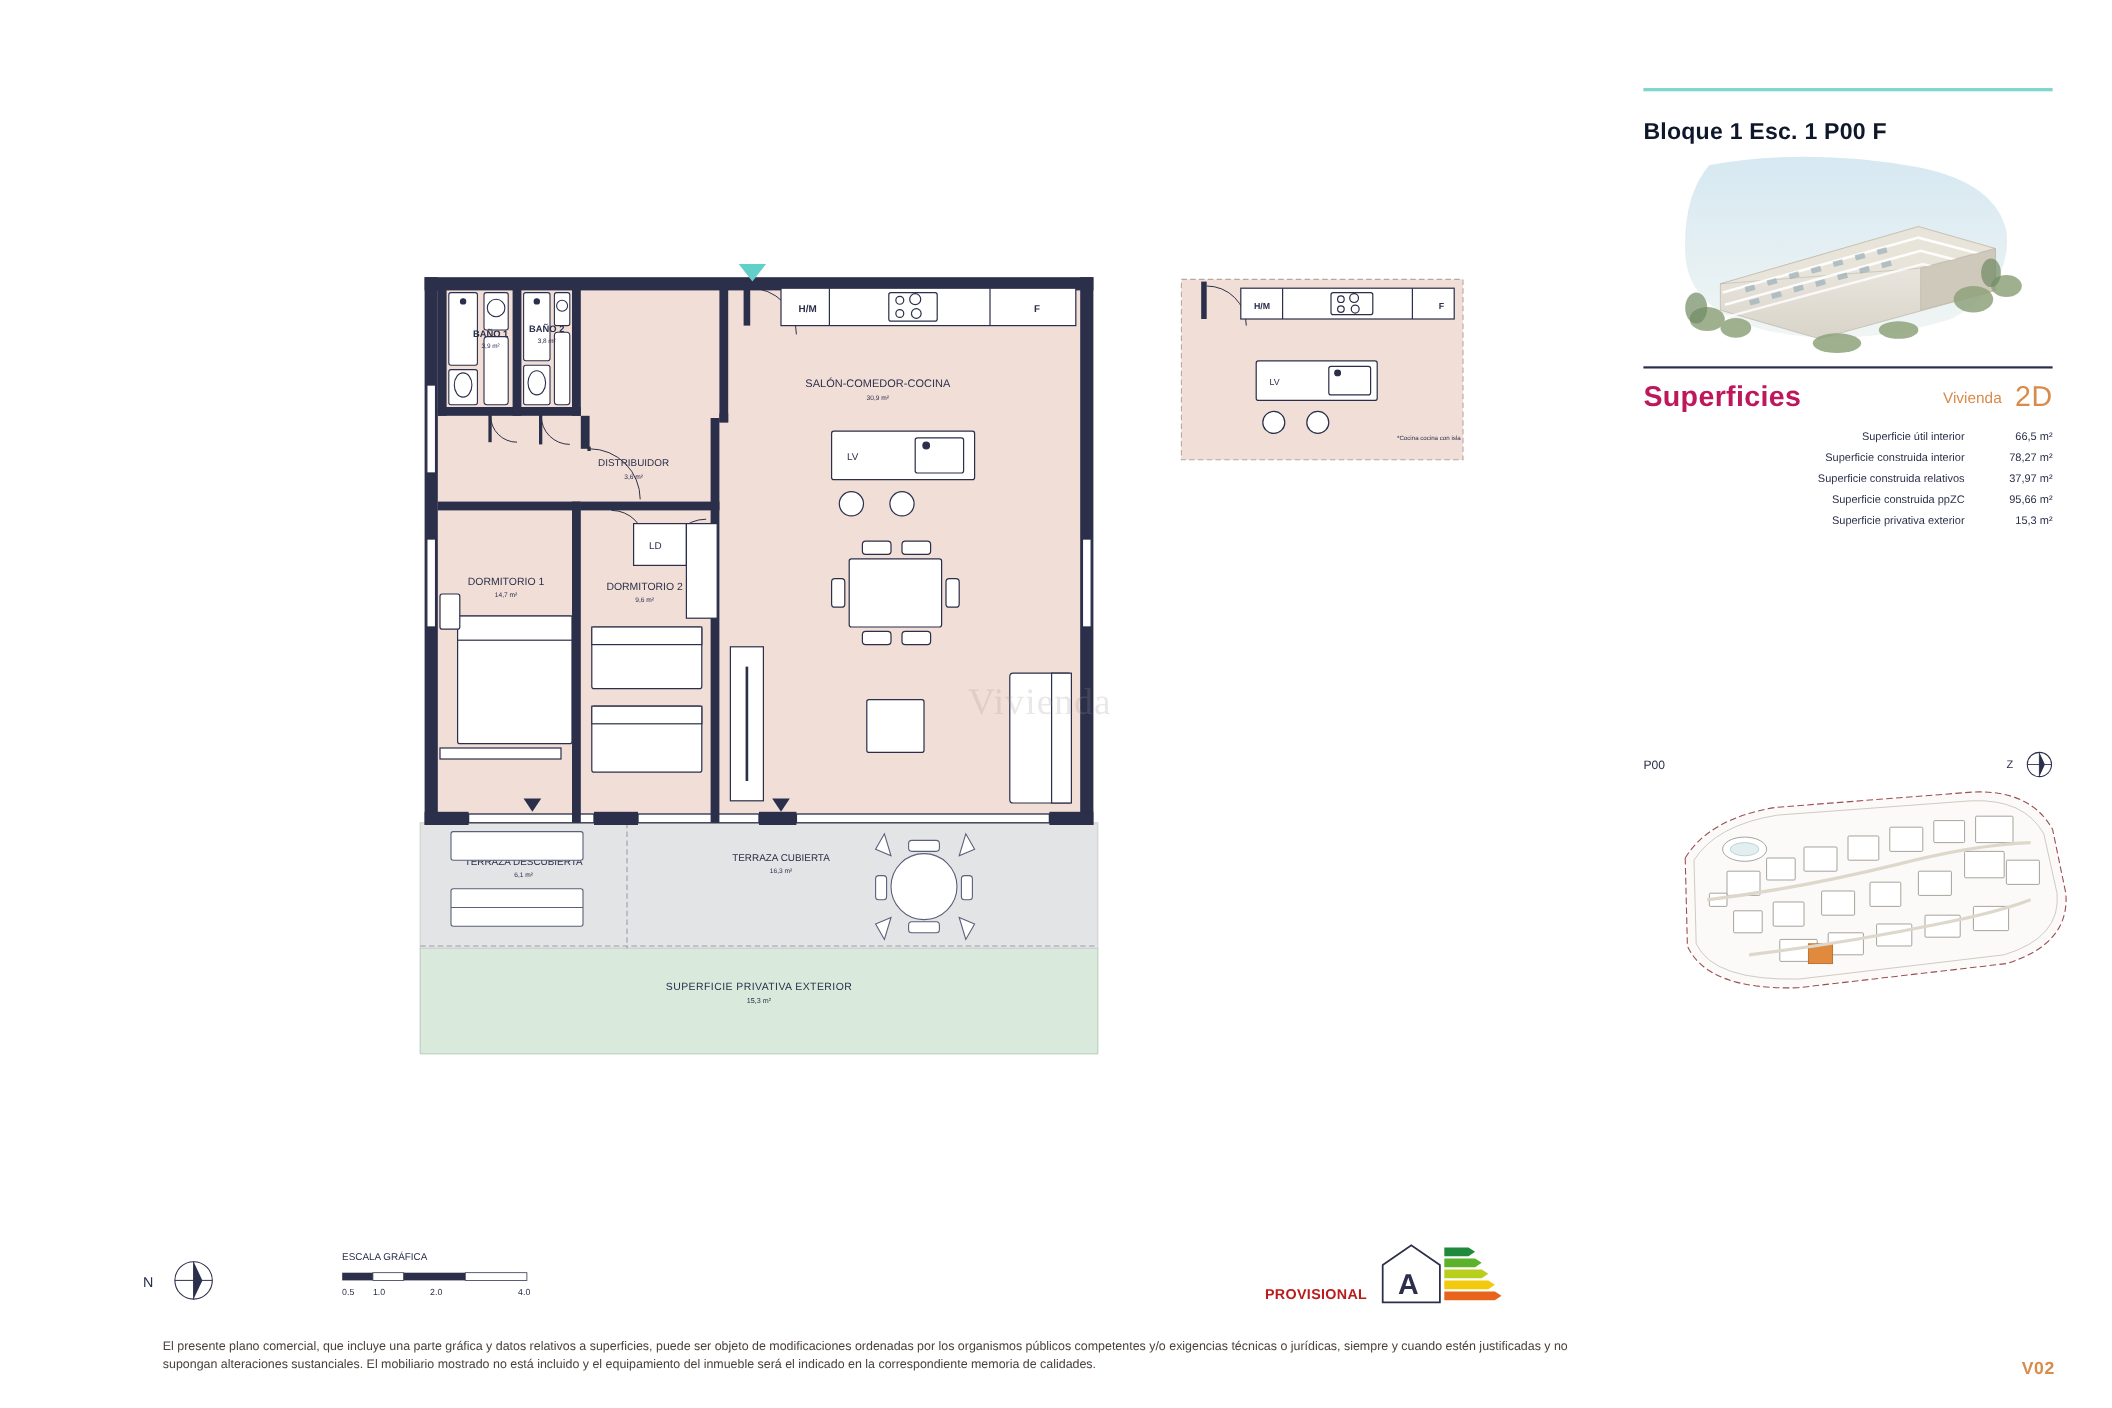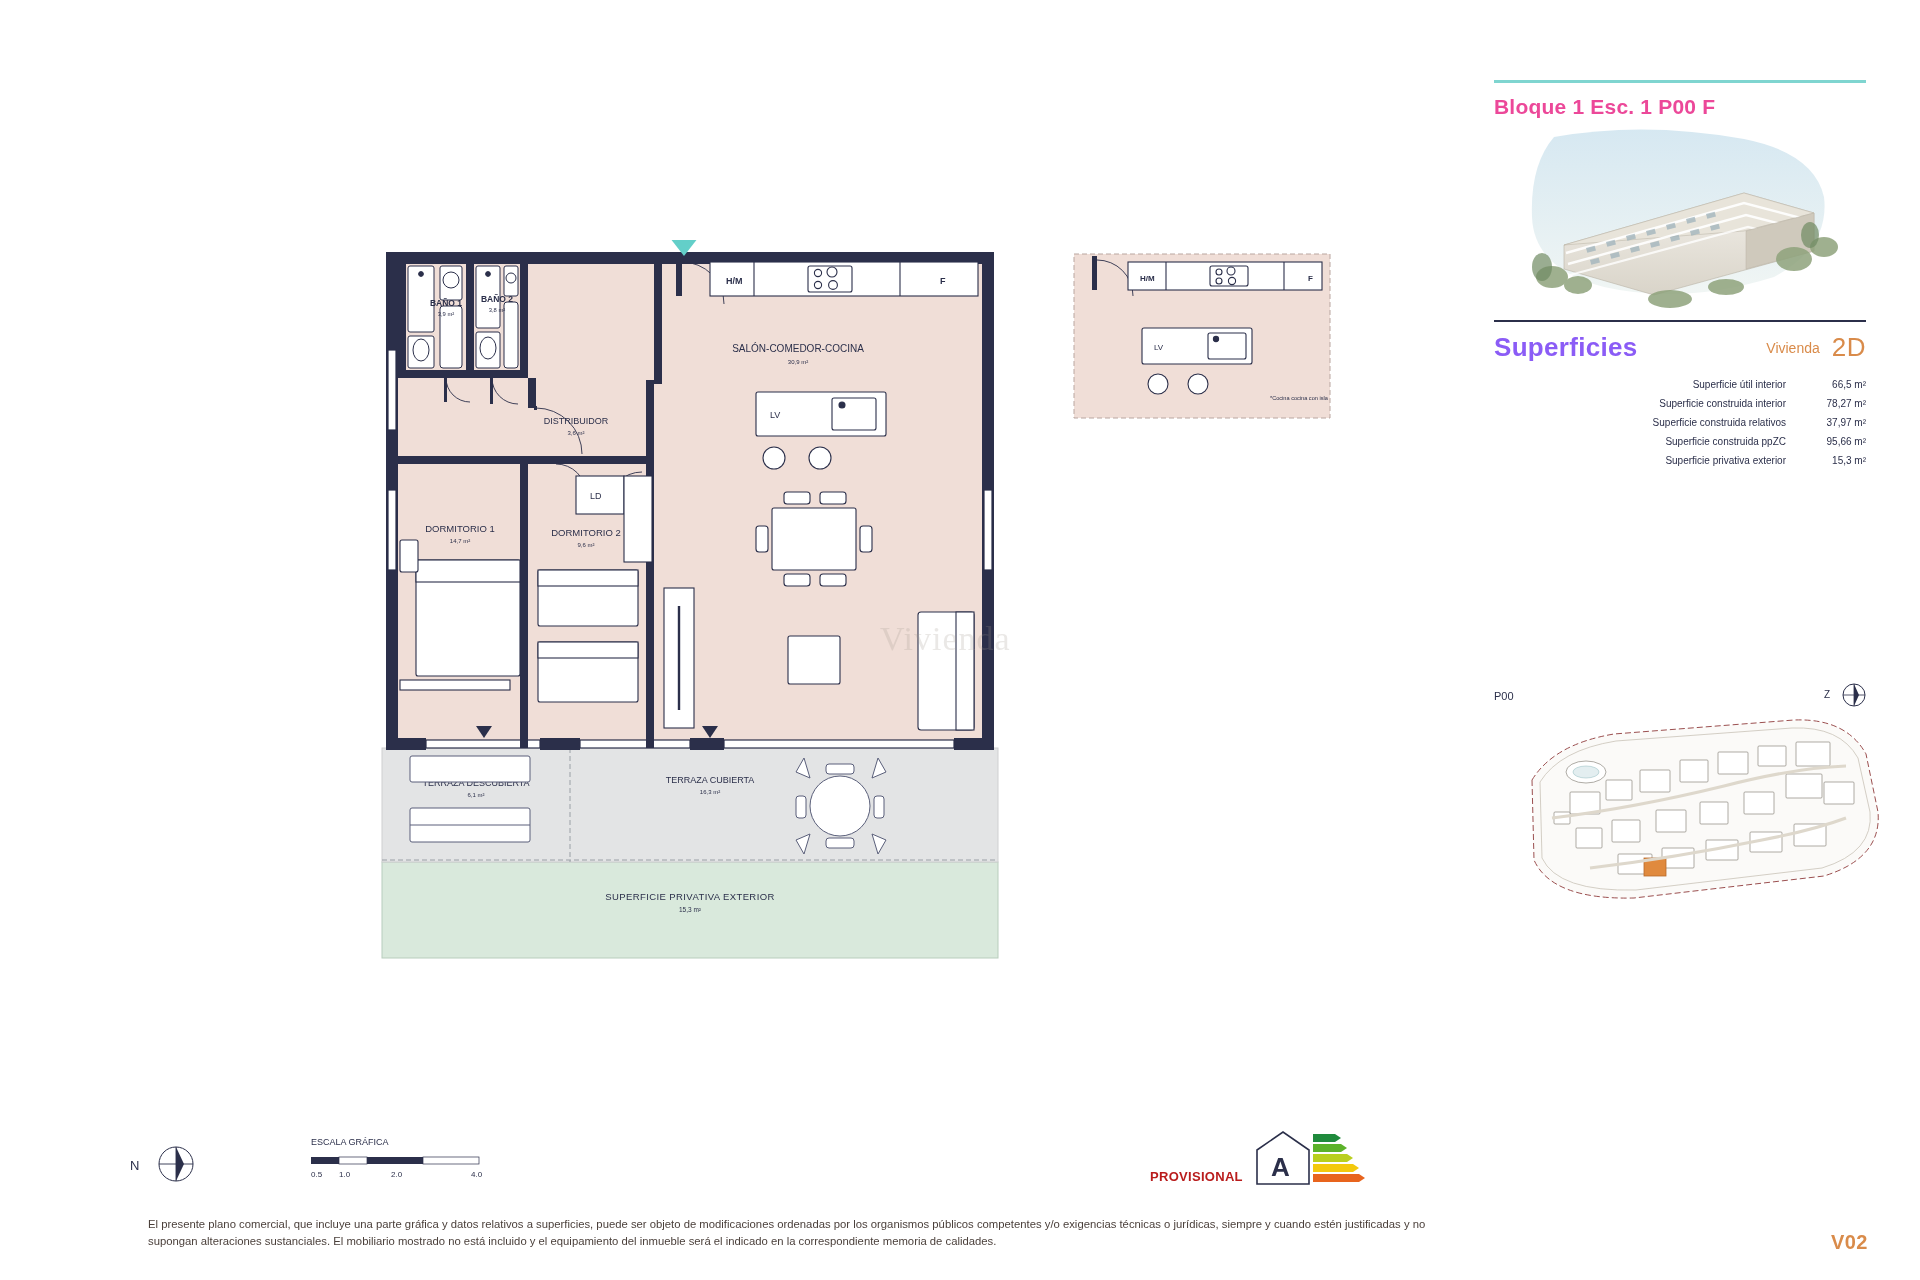--- a/index.html
+++ b/index.html
@@ -11,32 +11,32 @@
     overflow: hidden;
     color: #2b2f4a;
   }
   .page { position: absolute; inset: 0; }
 
   
   .right-panel { position: absolute; left: 1494px; top: 80px; width: 380px; }
   .rule-top { height: 3px; background: #7fd5d0; width: 372px; }
   .block-title {
     font-size: 21px; font-weight: bold; letter-spacing: .2px;
-    color: #ec4899; margin-top: 12px;
+    color: #0f172a; margin-top: 25px;
   }
   .render-box {
     margin-top: 8px; width: 372px; height: 185px; position: relative; overflow: hidden;
   }
   .sep { height: 2px; background: #2b2f4a; width: 372px; margin-top: 8px; }
 
   .superficies-row {
     display: flex; align-items: flex-end; justify-content: space-between;
     margin-top: 10px; width: 372px;
   }
-  .superficies-title { font-size: 26px; font-weight: bold; color: #8b5cf6; letter-spacing: .3px; text-align: right; }
+  .superficies-title { font-size: 26px; font-weight: bold; color: #be185d; letter-spacing: .3px; text-align: right; }
   .vivienda-wrap { display: flex; align-items: center; gap: 12px; }
   .vivienda-label { font-size: 14px; color: #d98b4a; }
   .vivienda-value { font-size: 26px; color: #d98b4a; font-weight: normal; letter-spacing: .5px; }
 
   .surface-table { margin-top: 12px; width: 372px; }
   .surface-line {
     display: flex; justify-content: flex-end;
     font-size: 10px; padding: 4px 0; color: #2b2f4a;
   }
   .surface-line .val { text-align: right; min-width: 80px; }
@@ -58,21 +58,21 @@
   .scale { position: absolute; left: 283px; bottom: 92px; width: 230px; height: 55px; margin-left: 28px; }
   .prov { position: absolute; left: 1150px; bottom: 92px; display: flex; align-items: flex-end; gap: 6px; }
   .prov-text { font-size: 13px; font-weight: bold; color: #b91c1c; letter-spacing: .3px; padding-bottom: 4px; margin-top: 24px; }
   .energy { width: 120px; height: 60px; }
   .disclaimer {
     position: absolute; left: 148px; bottom: 30px; width: 1300px;
     font-size: 11.3px; line-height: 1.5; color: #4a3f3a;
   }
   .vcode {
     position: absolute; right: 52px; bottom: 26px;
-    font-size: 20px; font-weight: bold; color: #d98b4a; letter-spacing: .5px;
+    font-size: 16px; font-weight: bold; color: #d98b4a; letter-spacing: .5px;
   }
   .wm {
     position: absolute; left: 880px; top: 620px;
     font-size: 34px; color: rgba(160,150,140,.22); letter-spacing: 1px;
     font-family: "Liberation Serif", serif;
   }
 </style>
 </head>
 <body>
 

